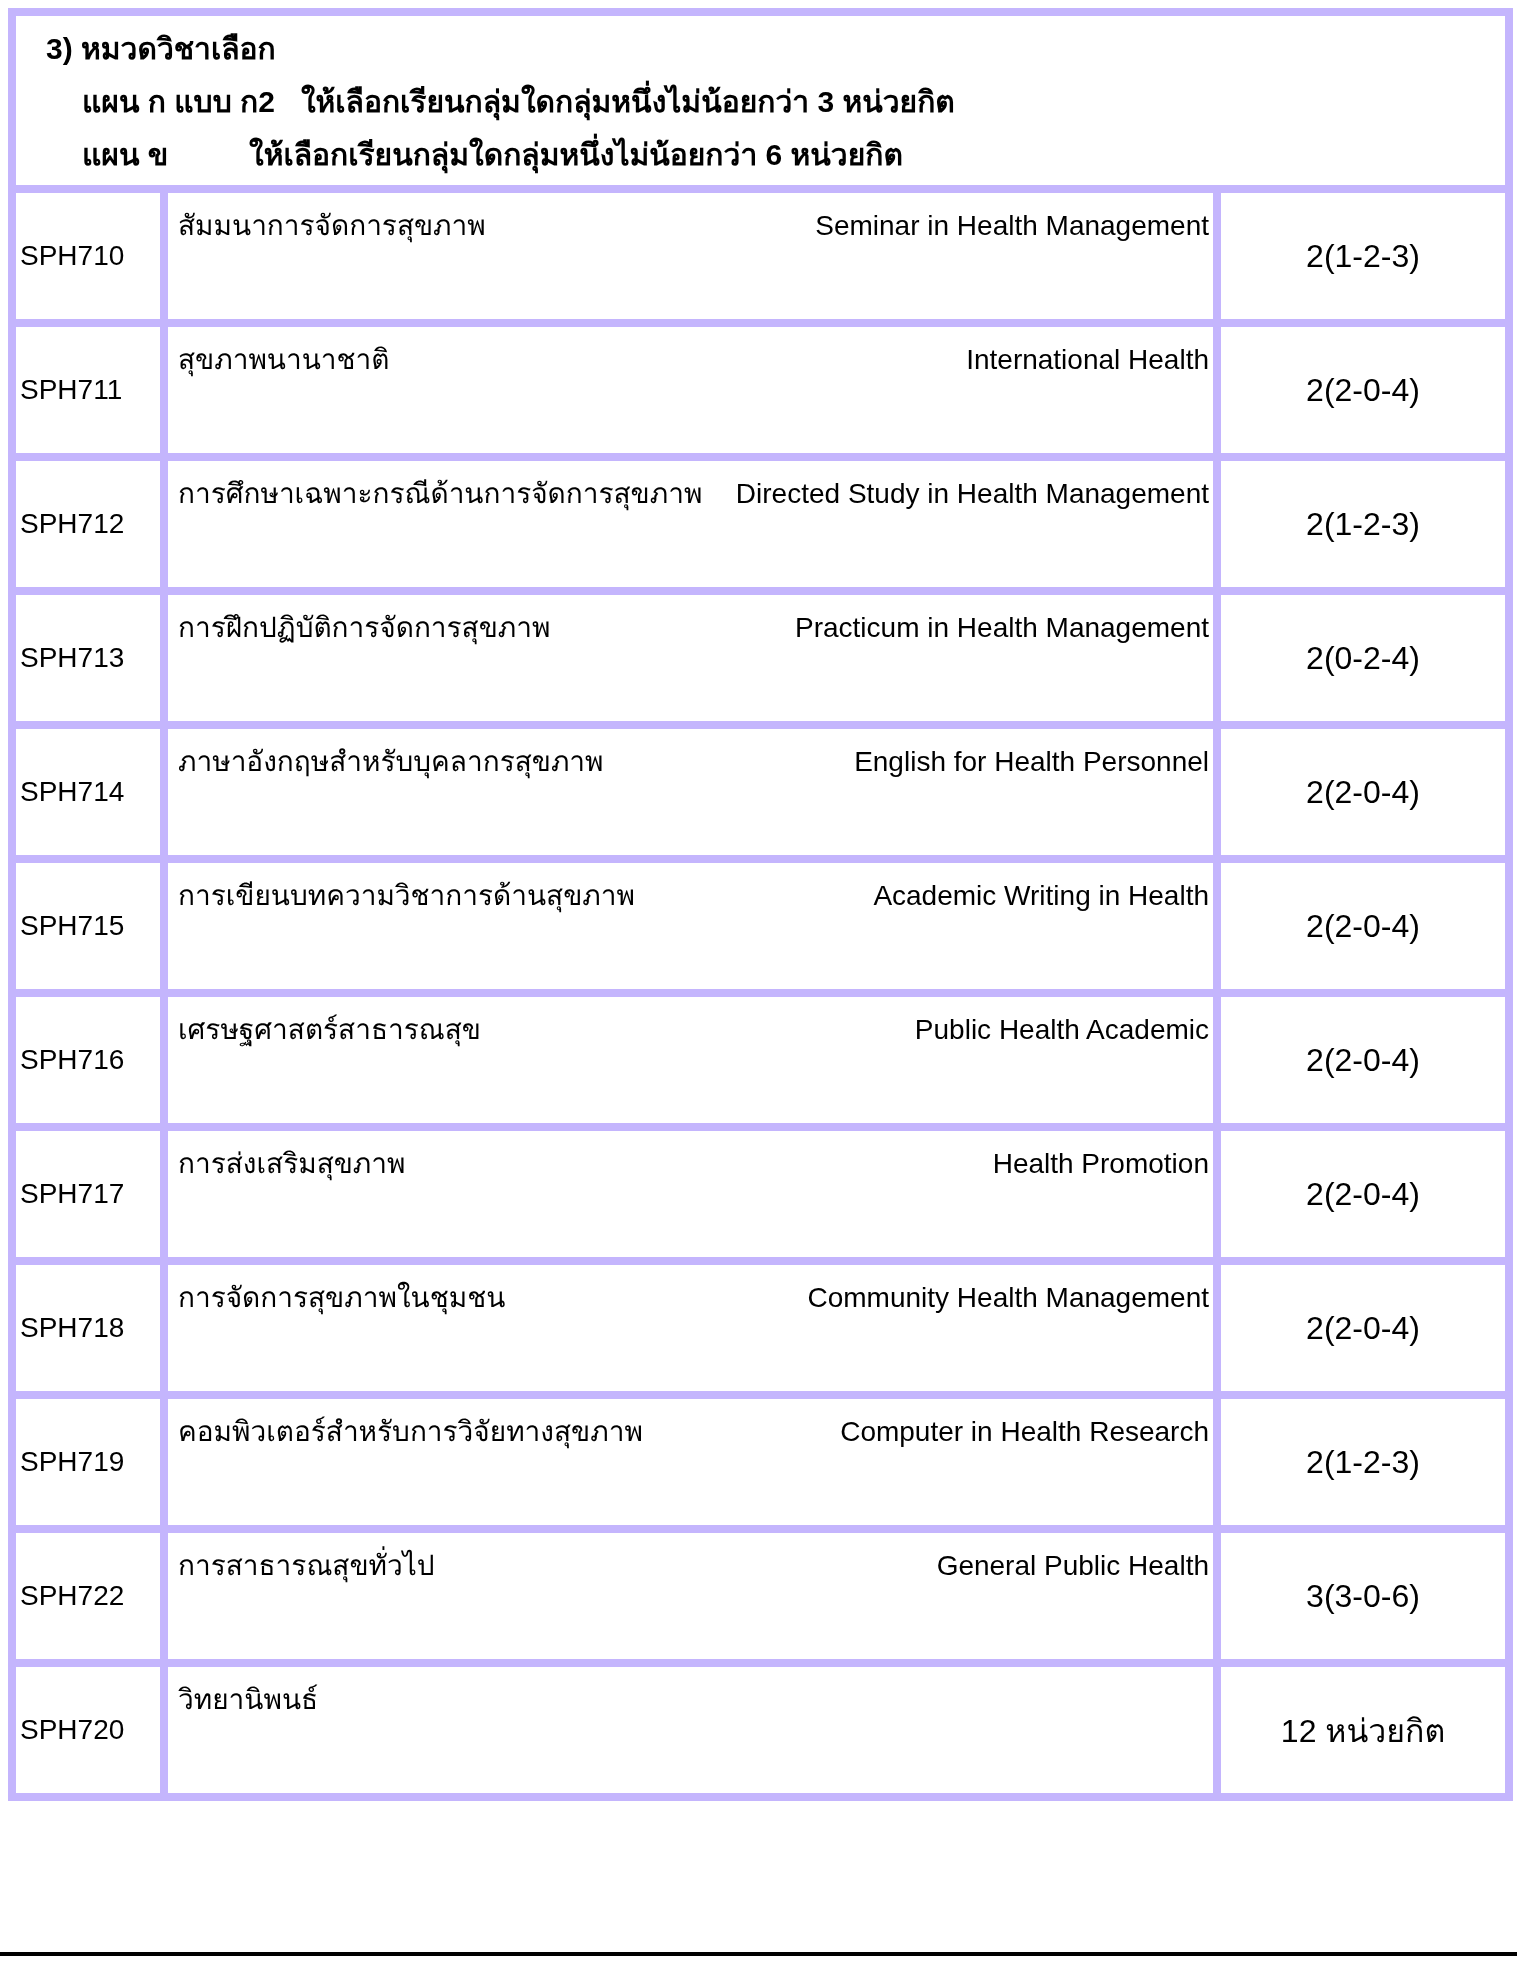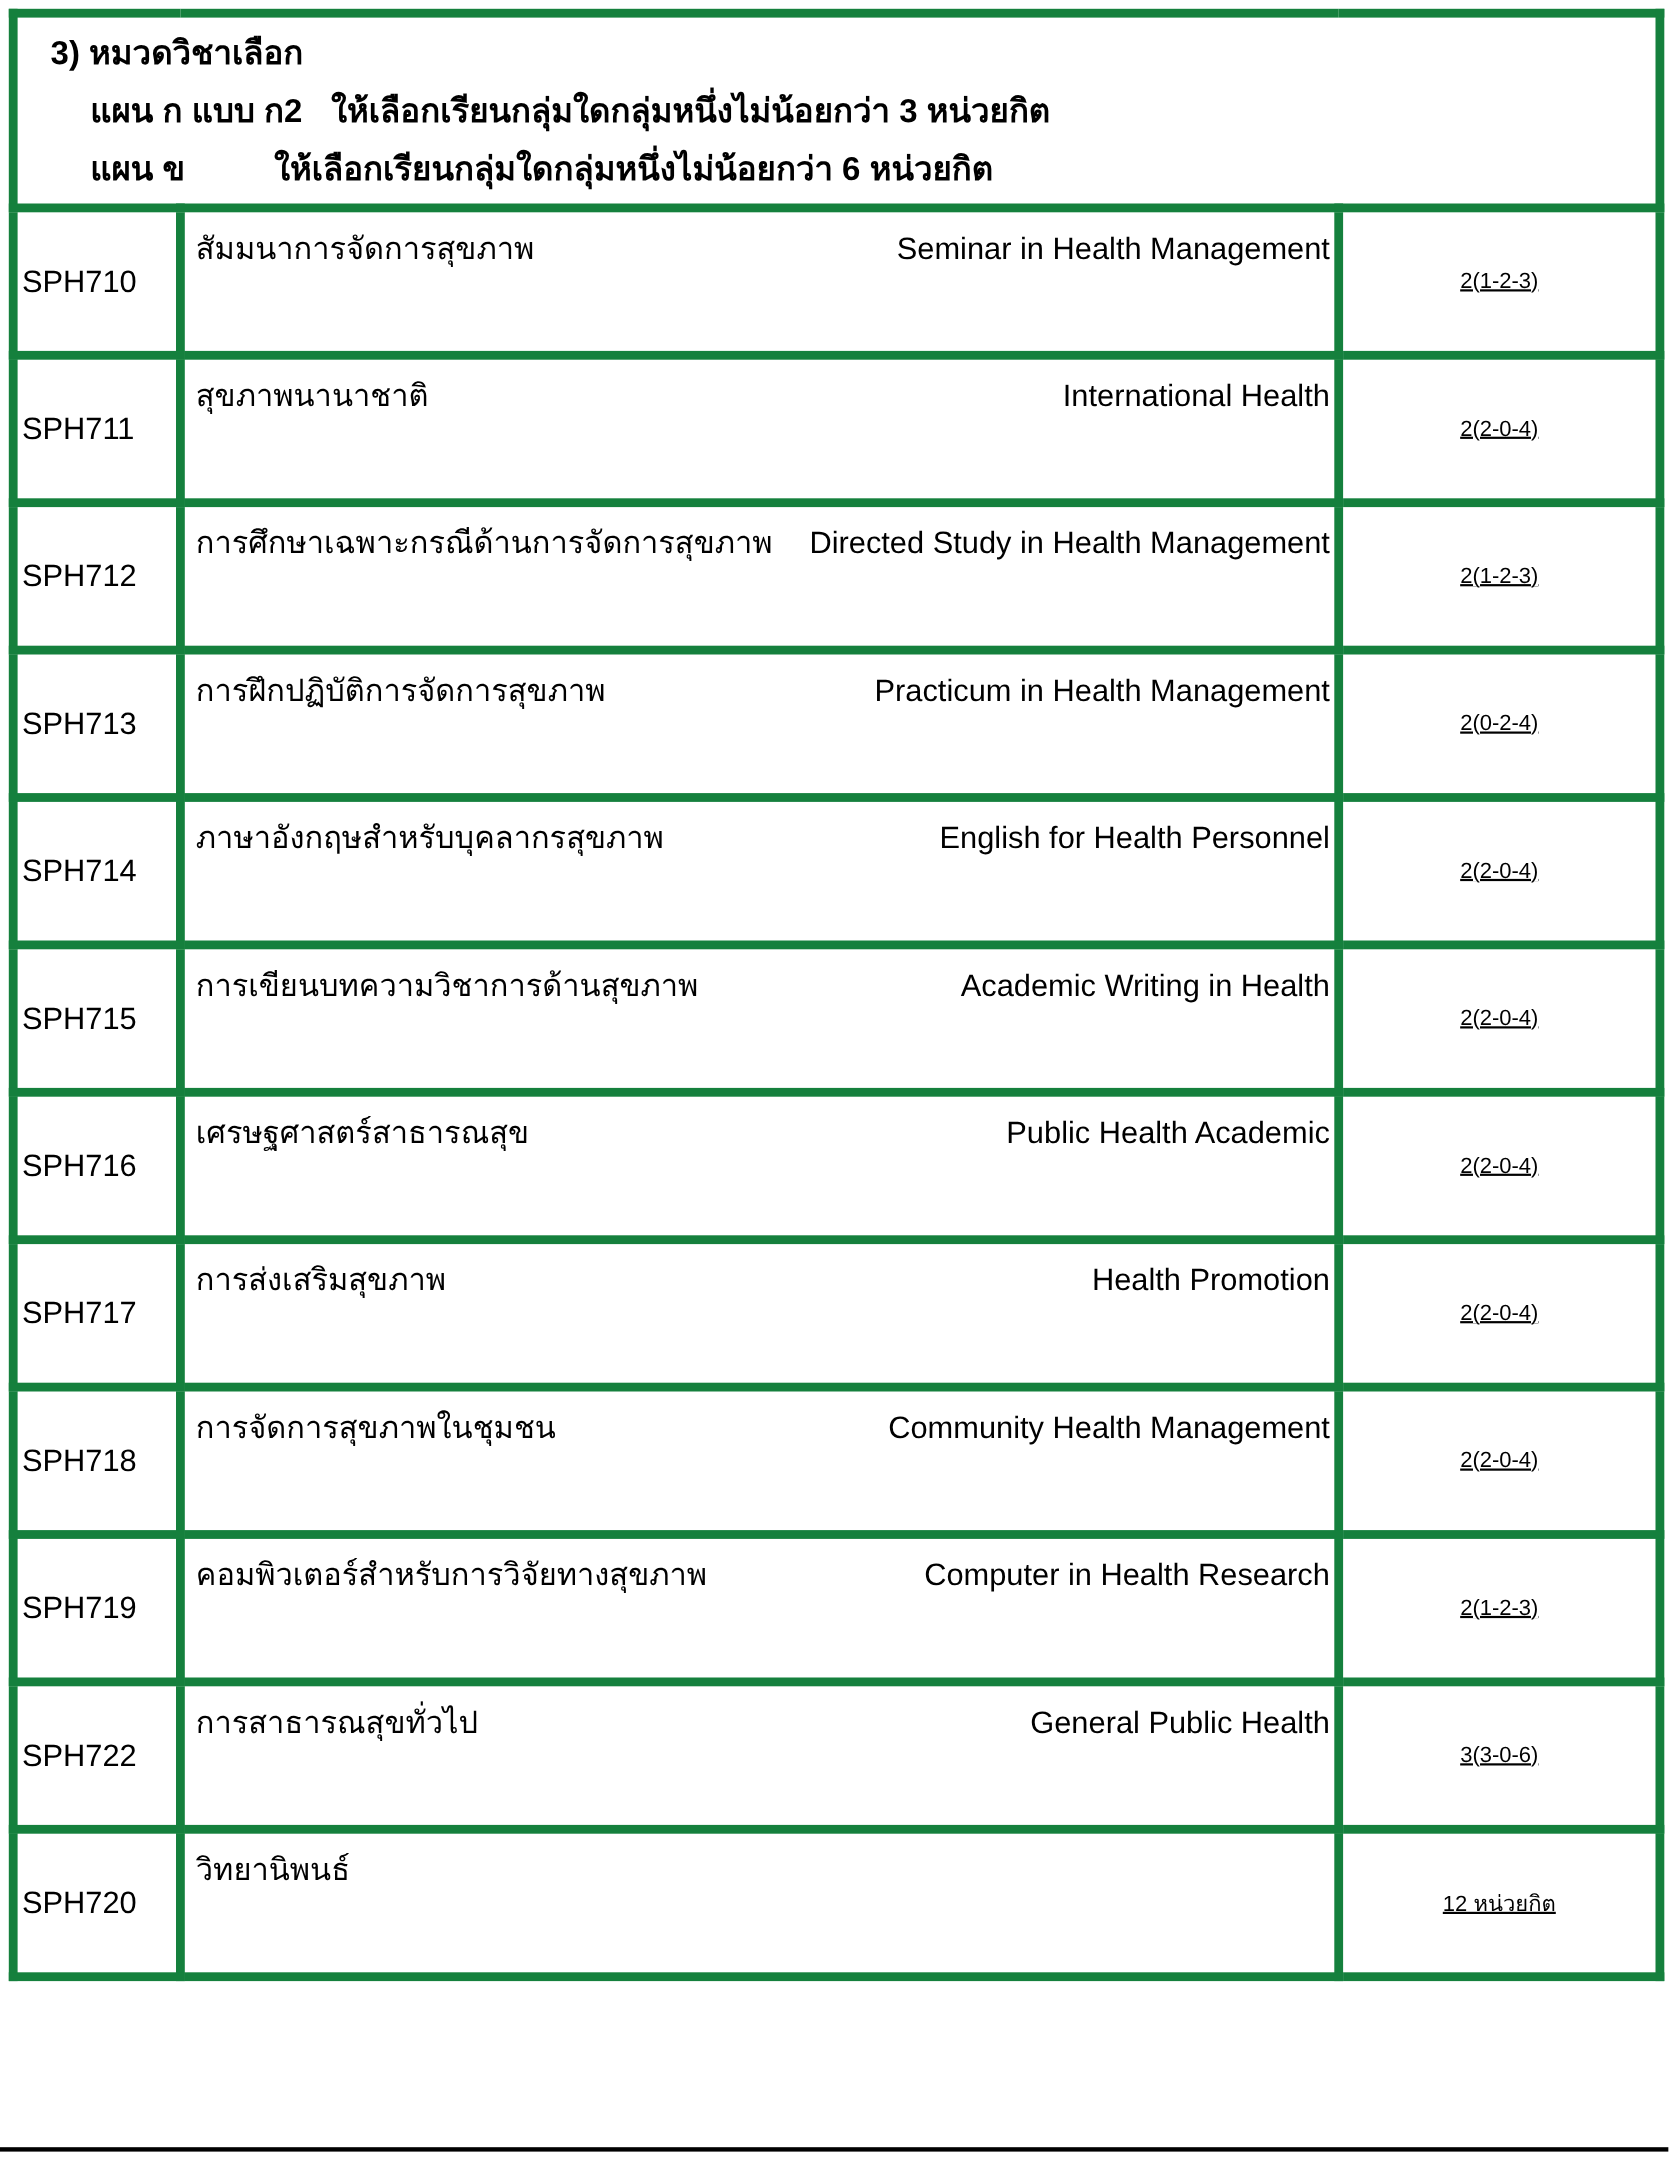--- a/index.html
+++ b/index.html
@@ -14,21 +14,21 @@
   }
   table.curriculum {
     position: absolute;
     left: 8px;
     top: 8px;
     width: 1497px;
     border-collapse: collapse;
     table-layout: fixed;
   }
   table.curriculum td {
-    border: 8px solid #15803d;
+    border: 8px solid #c4b5fd;
     vertical-align: middle;
     overflow: hidden;
   }
   
   td.head-cell {
     vertical-align: top;
     padding: 6px 10px 4px 30px;
     font-weight: bold;
     font-size: 30px;
     height: 150px;
@@ -56,23 +56,22 @@
   .name-wrap {
     height: 96px;
     display: flex;
     flex-direction: row;
     justify-content: space-between;
     font-size: 28px;
   }
   .name-th, .name-en { white-space: nowrap; line-height: 36px; }
   td.credit-cell {
     text-align: center;
-    font-size: 20px;
+    font-size: 32px;
     white-space: nowrap;
-    text-decoration: underline;
   }
   
   .bottom-rule {
     position: absolute;
     left: 0;
     top: 1952px;
     width: 1517px;
     height: 4px;
     background: #000000;
   }

